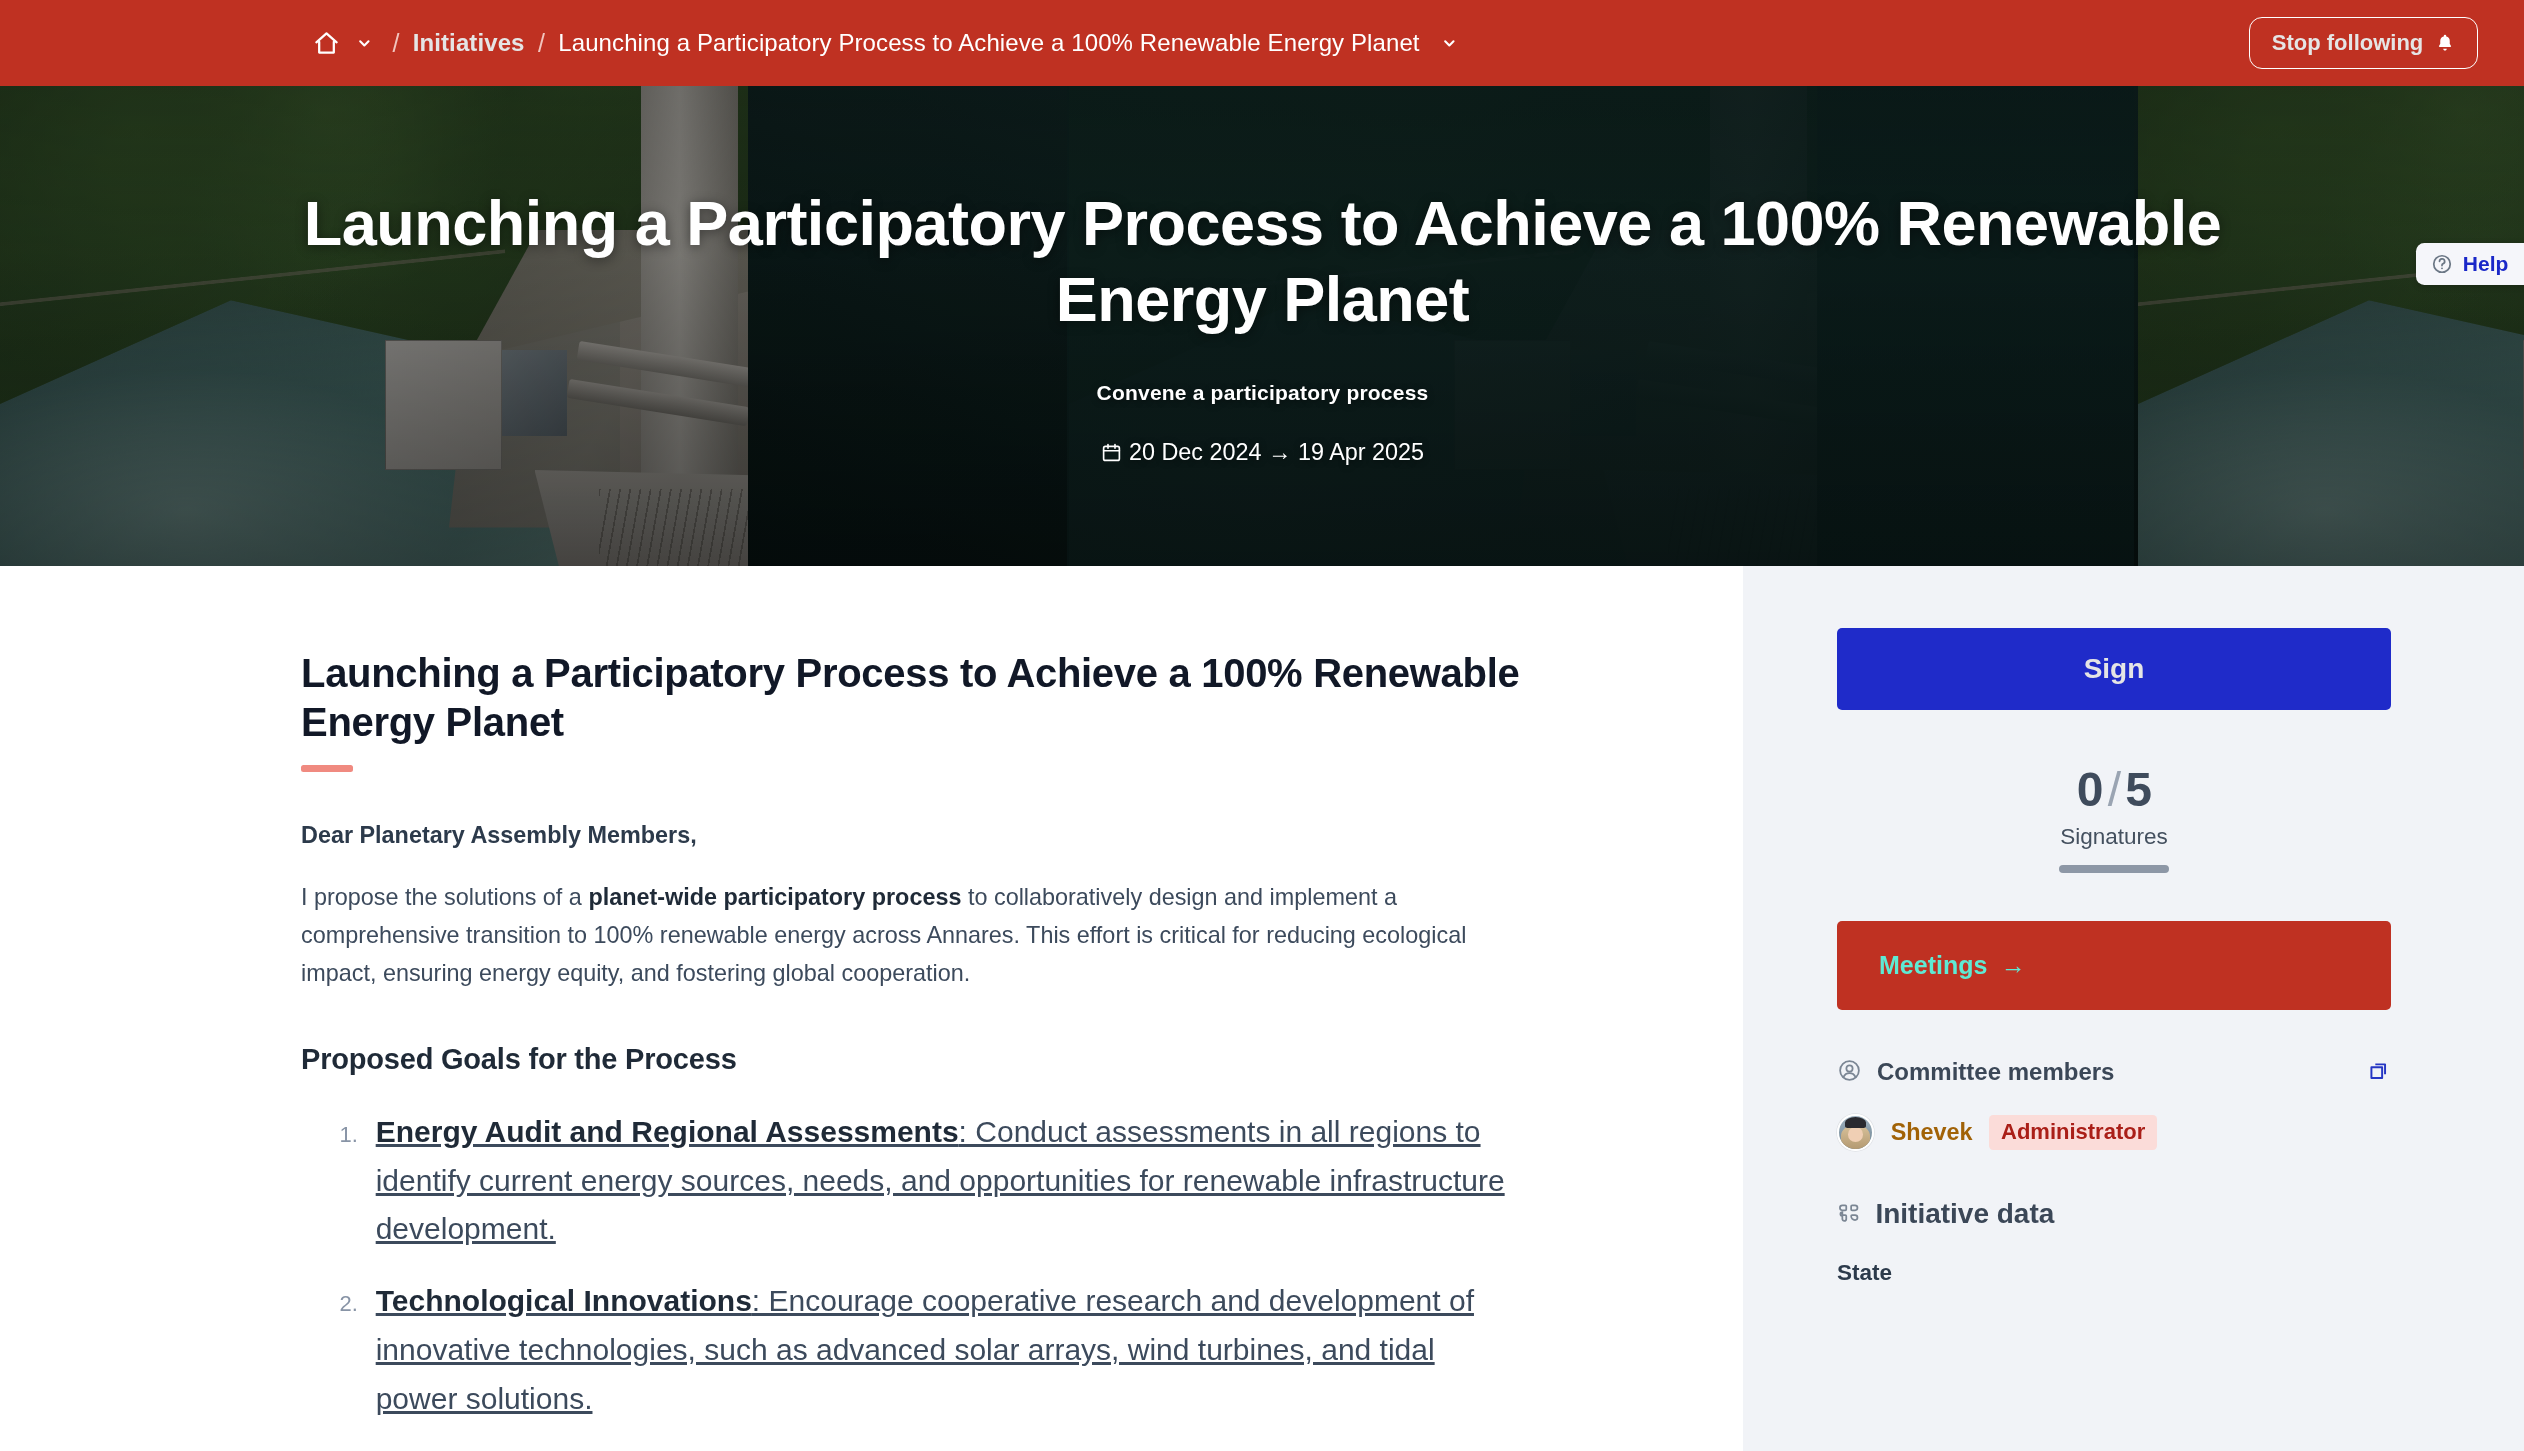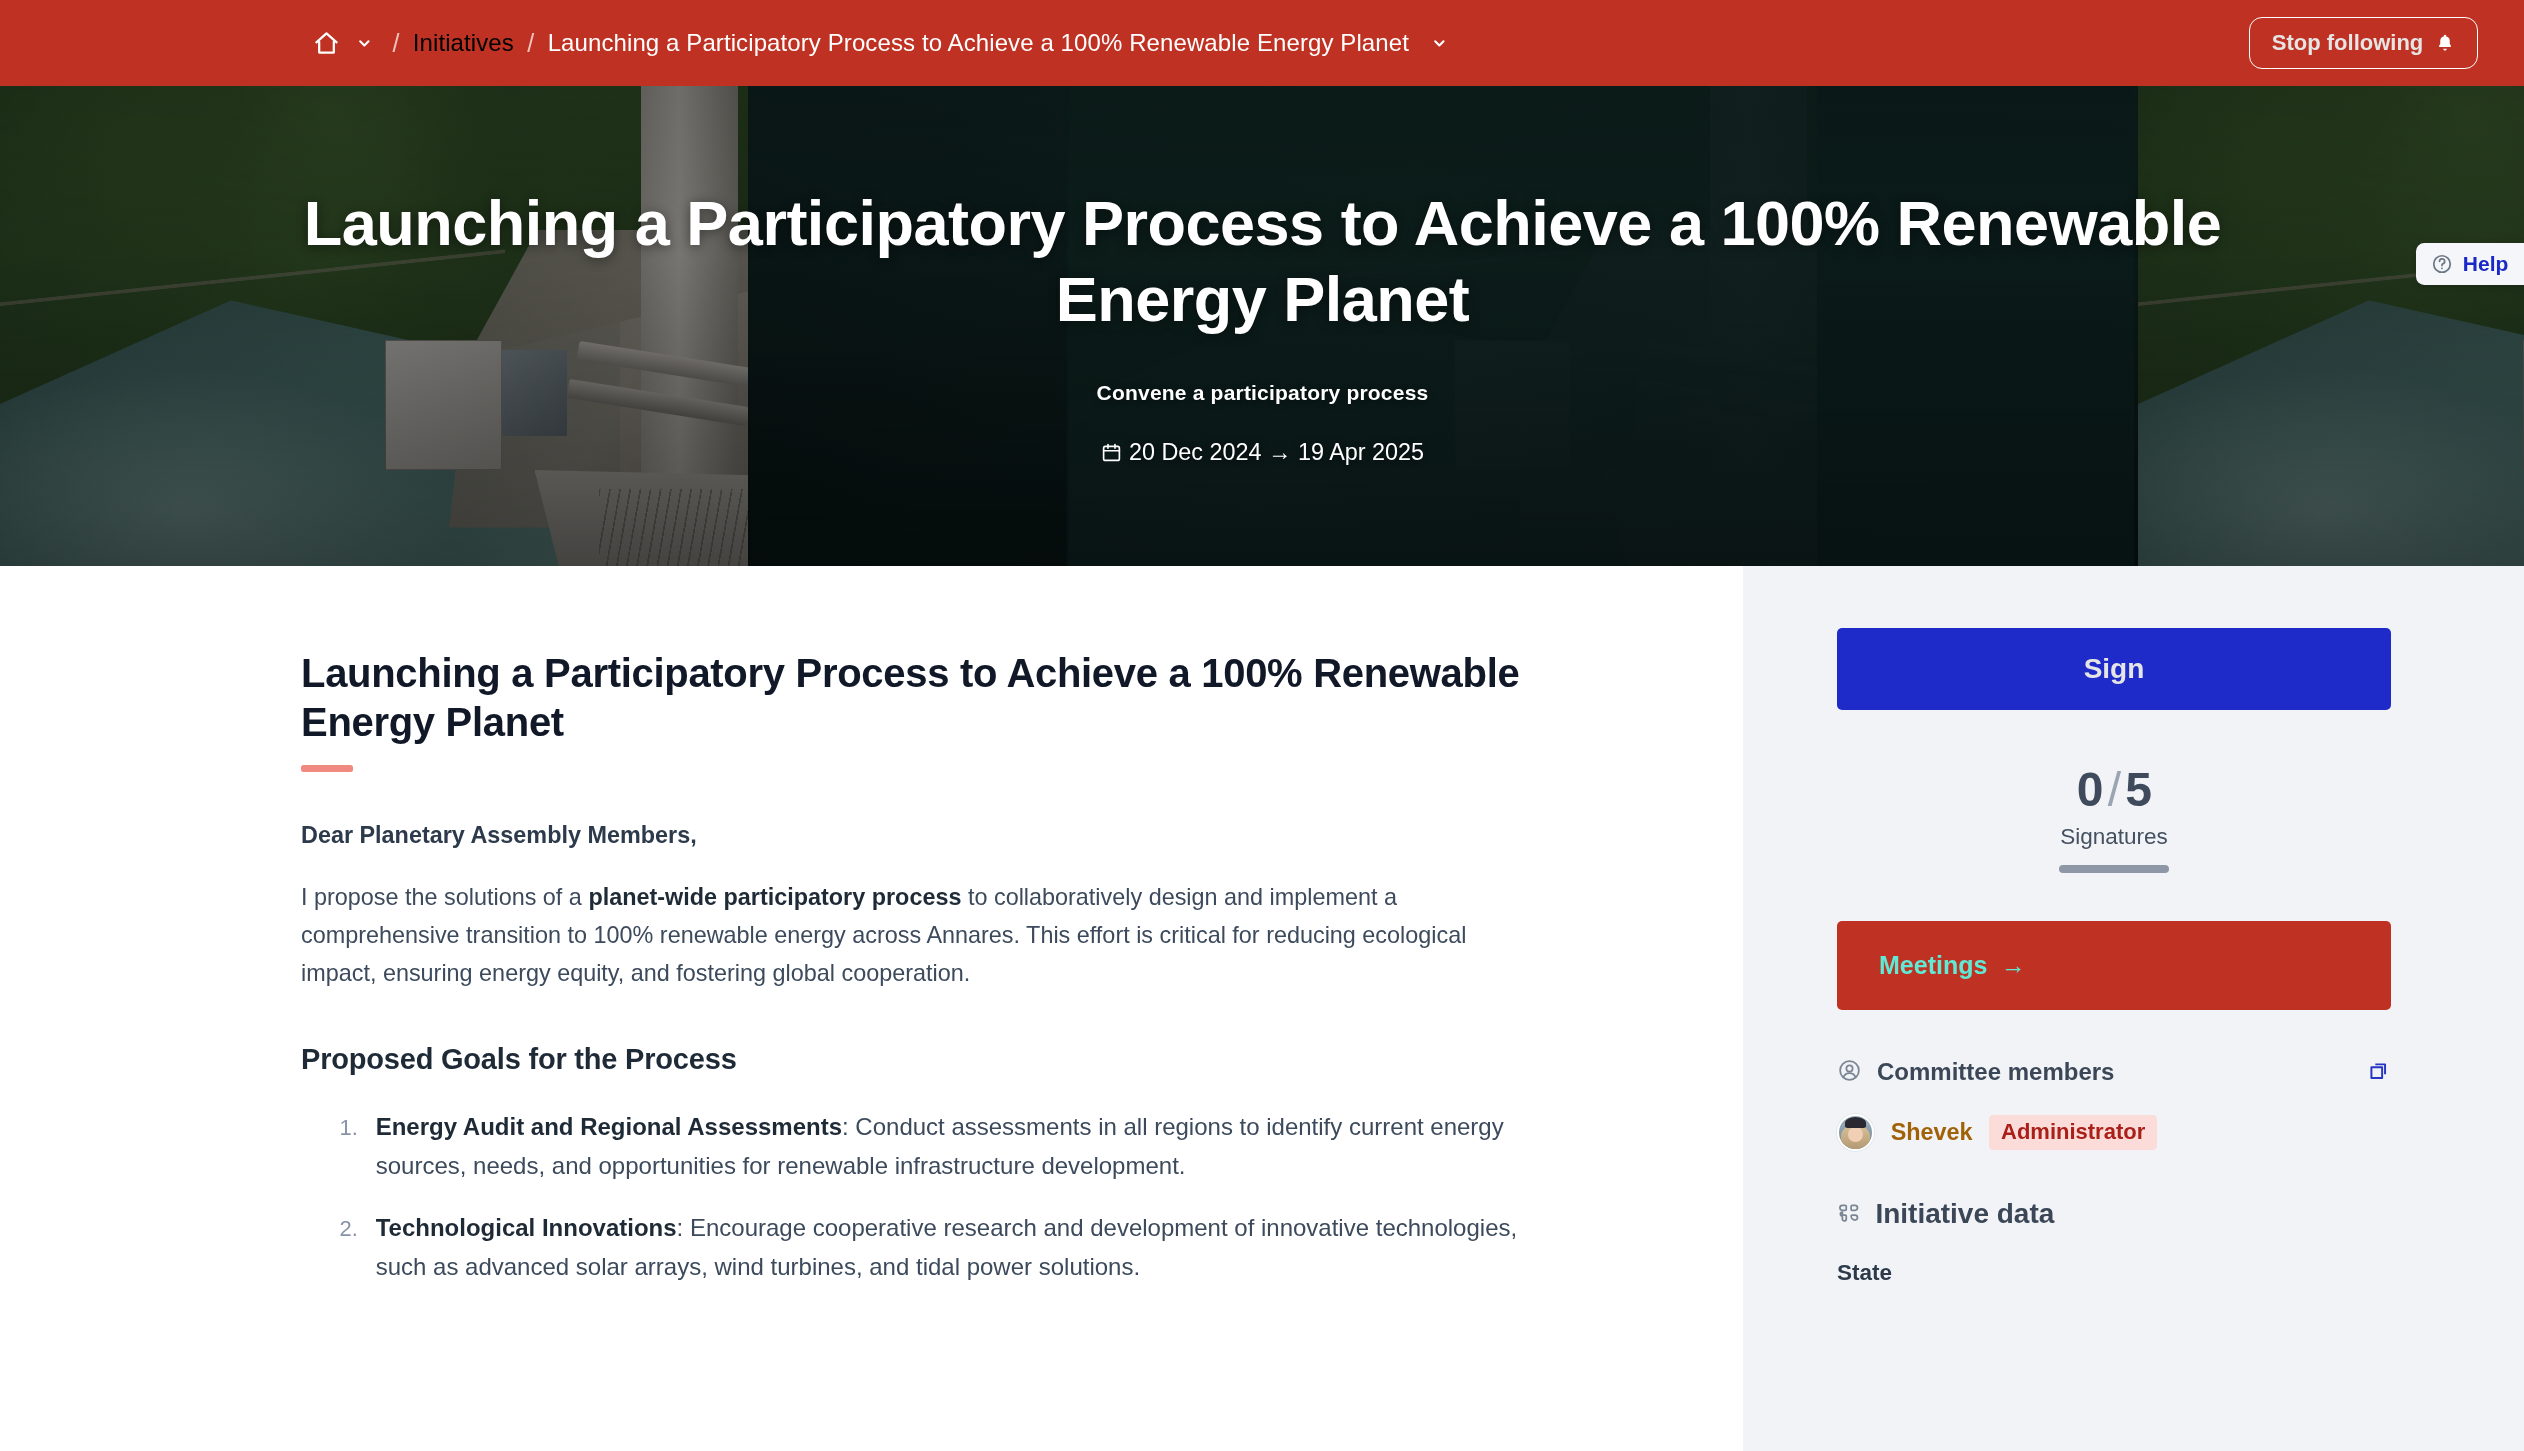--- a/index.html
+++ b/index.html
@@ -32,21 +32,21 @@
   .bc-home svg{display:block;}
   .bc-chevron{
     display:flex;align-items:center;justify-content:center;
     width:30px;height:30px;margin-left:5px;cursor:pointer;
   }
   .bc-sep{
     color:#f2c4bd;font-size:25px;font-weight:400;
     margin:0 13.4px;user-select:none;
   }
   .bc-link{
-    color:#000000;font-size:24px;font-weight:400;
+    color:#e5e5e5;font-size:24px;font-weight:700;
     text-decoration:none;white-space:nowrap;cursor:pointer;
     letter-spacing:0.1px;
   }
   .bc-current{
     color:#ffffff;font-size:24px;font-weight:400;white-space:nowrap;
     letter-spacing:0.1px;
   }
   .bc-chevron2{
     display:flex;align-items:center;justify-content:center;
     width:30px;height:30px;margin-left:15px;cursor:pointer;
@@ -210,22 +210,22 @@
   .para b{font-weight:700;color:#1f2a37;}
   .h2{
     margin-top:50px;font-size:29px;font-weight:700;color:#1f2a37;
     letter-spacing:-0.2px;
   }
   ol.goals{
     margin-top:32px;padding-left:63px;max-width:1219px;
     list-style:decimal;
   }
   ol.goals li{
-    font-size:24px;line-height:1.62;color:#3c4a5c;
-    margin-bottom:23.4px;padding-left:11.7px;
+    font-size:30px;line-height:1.62;color:#3c4a5c;
+    margin-bottom:23.4px;padding-left:11.7px;text-decoration:underline;
   }
   ol.goals li::marker{color:#8894a6;font-size:22px;}
   ol.goals li b{font-weight:700;color:#1f2a37;}
 
   
   .sidebar{
     width:782px;height:100%;background:#f1f3f7;
     padding:62px 134px 0 94px;
     position:relative;
   }

